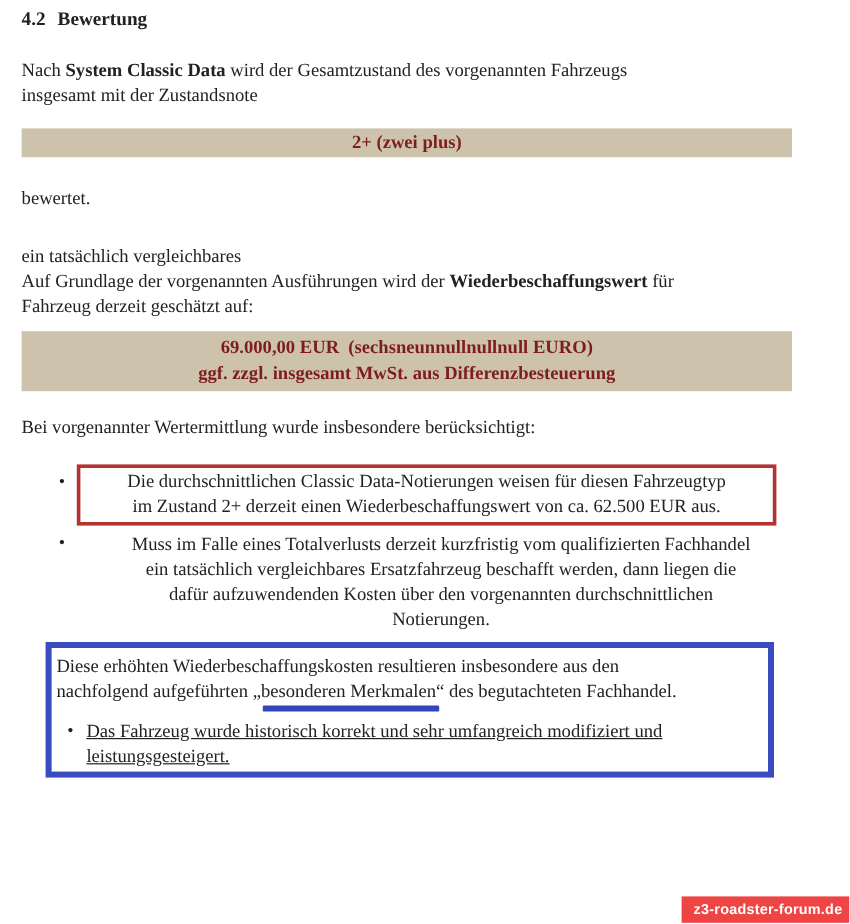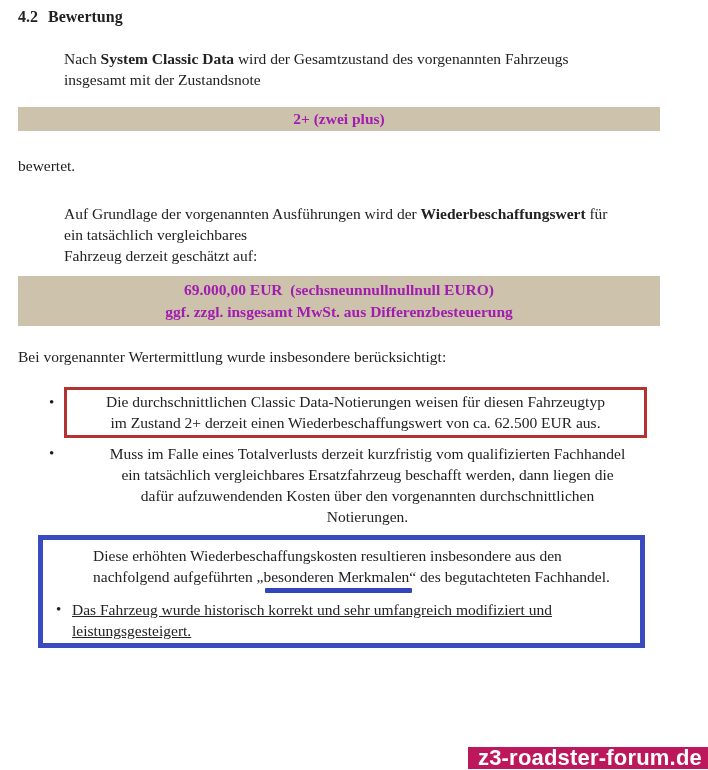--- a/index.html
+++ b/index.html
@@ -8,34 +8,34 @@
     width:708px;height:770px;
     box-sizing:border-box;
     padding:0 48px 0 18px;
     background:#ffffff;
     font-family:"Liberation Serif","DejaVu Serif",serif;
     font-size:15.5px;line-height:21px;color:#222;
     overflow:hidden;
   }
   .para{margin:0;}
   .line{display:block;}
-  .nowrap{white-space:nowrap;margin-left:46px;}
+  .nowrap{white-space:nowrap;}
   .pre{white-space:pre;}
   .ml{white-space:pre;}
 
   .heading{margin-top:6px;font-weight:bold;font-size:16px;}
   .hnum{margin-right:10px;}
 
   .intro{margin-top:21px;}
 
   .bar{
     background:#cdc2ac;
     text-align:center;
     font-weight:bold;
-    color:#a21caf;
+    color:#7f1d1d;
   }
   .grade-bar{margin-top:17px;height:24px;line-height:24px;}
   .bewertet{margin-top:24px;}
 
   .valuation{margin-top:27px;}
   .centerline{text-align:center;margin-left:75px;}
 
   .u-red{position:relative;display:inline-block;}
   .u-red::after{
     content:"";position:absolute;left:-2px;right:-6px;bottom:-5px;height:4.5px;
@@ -78,45 +78,45 @@
   ul.blue-list>li{position:relative;}
   ul.blue-list>li::before{
     content:"\2022";position:absolute;left:-16px;top:0;
     font-size:15px;color:#1e1e1e;
   }
 
   .watermark{
     position:absolute;right:0;bottom:1px;z-index:5;
     height:22px;line-height:22px;
     padding:0 6px 0 10px;
-    background:#be185d;
+    background:#ef4444;
     color:#ffffff;
     font-family:"Liberation Sans","DejaVu Sans",sans-serif;
-    font-weight:bold;font-size:22px;letter-spacing:0.2px;
+    font-weight:bold;font-size:12px;letter-spacing:0.2px;
   }
 </style>
 </head>
 <body>
 
 <div class="page">
 
   <div class="heading"><span class="hnum">4.2</span><span class="htitle">Bewertung</span></div>
 
   <p class="para intro">
     <span class="line nowrap"><span>Nach </span><b>System Classic Data</b><span> wird der Gesamtzustand des vorgenannten Fahrzeugs</span></span>
     <span class="line nowrap">insgesamt mit der Zustandsnote</span>
   </p>
 
   <div class="bar grade-bar"><span>2+ (zwei plus)</span></div>
 
   <p class="para bewertet">bewertet.</p>
 
   <p class="para valuation">
+    <span class="line nowrap">ein tatsächlich vergleichbares</span>
     <span class="line nowrap"><span>Auf Grundlage der vorgenannten Ausführungen wird der </span><b>Wiederbeschaffungswert</b><span> für</span></span>
-    <span class="line nowrap">ein tatsächlich vergleichbares</span>
     <span class="line nowrap">Fahrzeug derzeit geschätzt auf:</span>
   </p>
 
   <div class="bar value-bar">
     <span class="line pre">69.000,00 EUR  (sechsneunnullnullnull EURO)</span>
     <span class="line pre">ggf. zzgl. insgesamt MwSt. aus Differenzbesteuerung</span>
   </div>
 
   <p class="para consider">Bei vorgenannter Wertermittlung wurde insbesondere berücksichtigt:</p>
 

